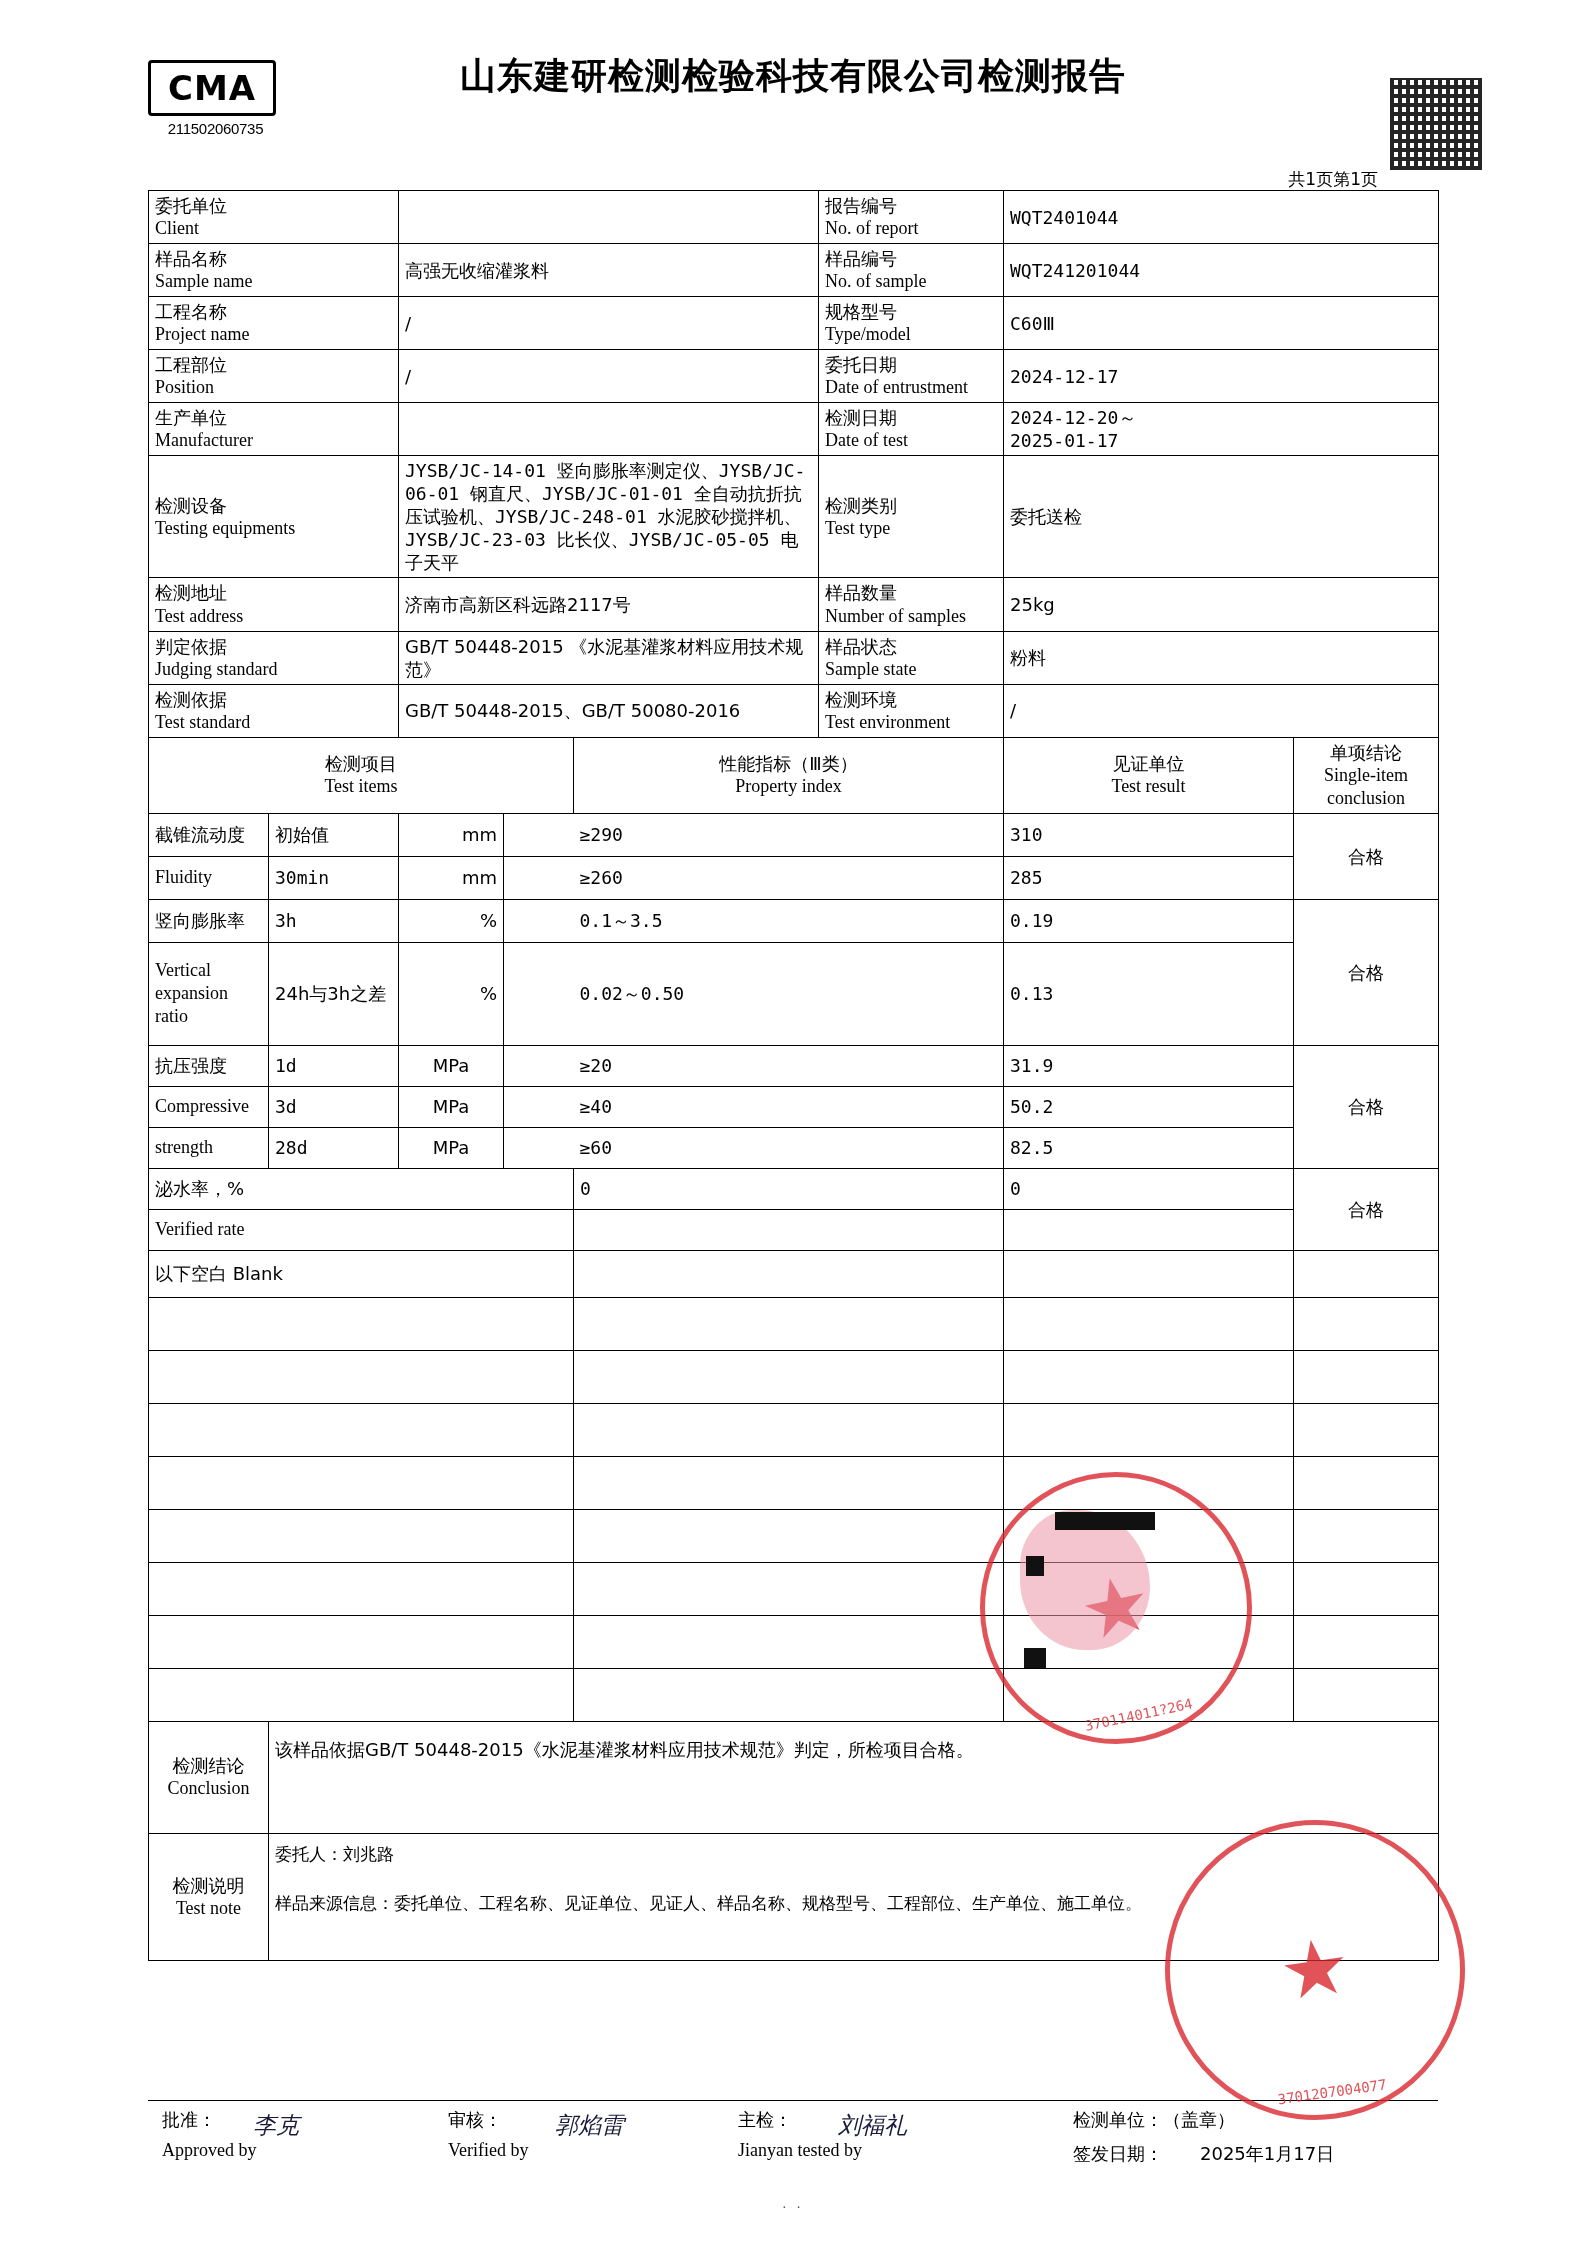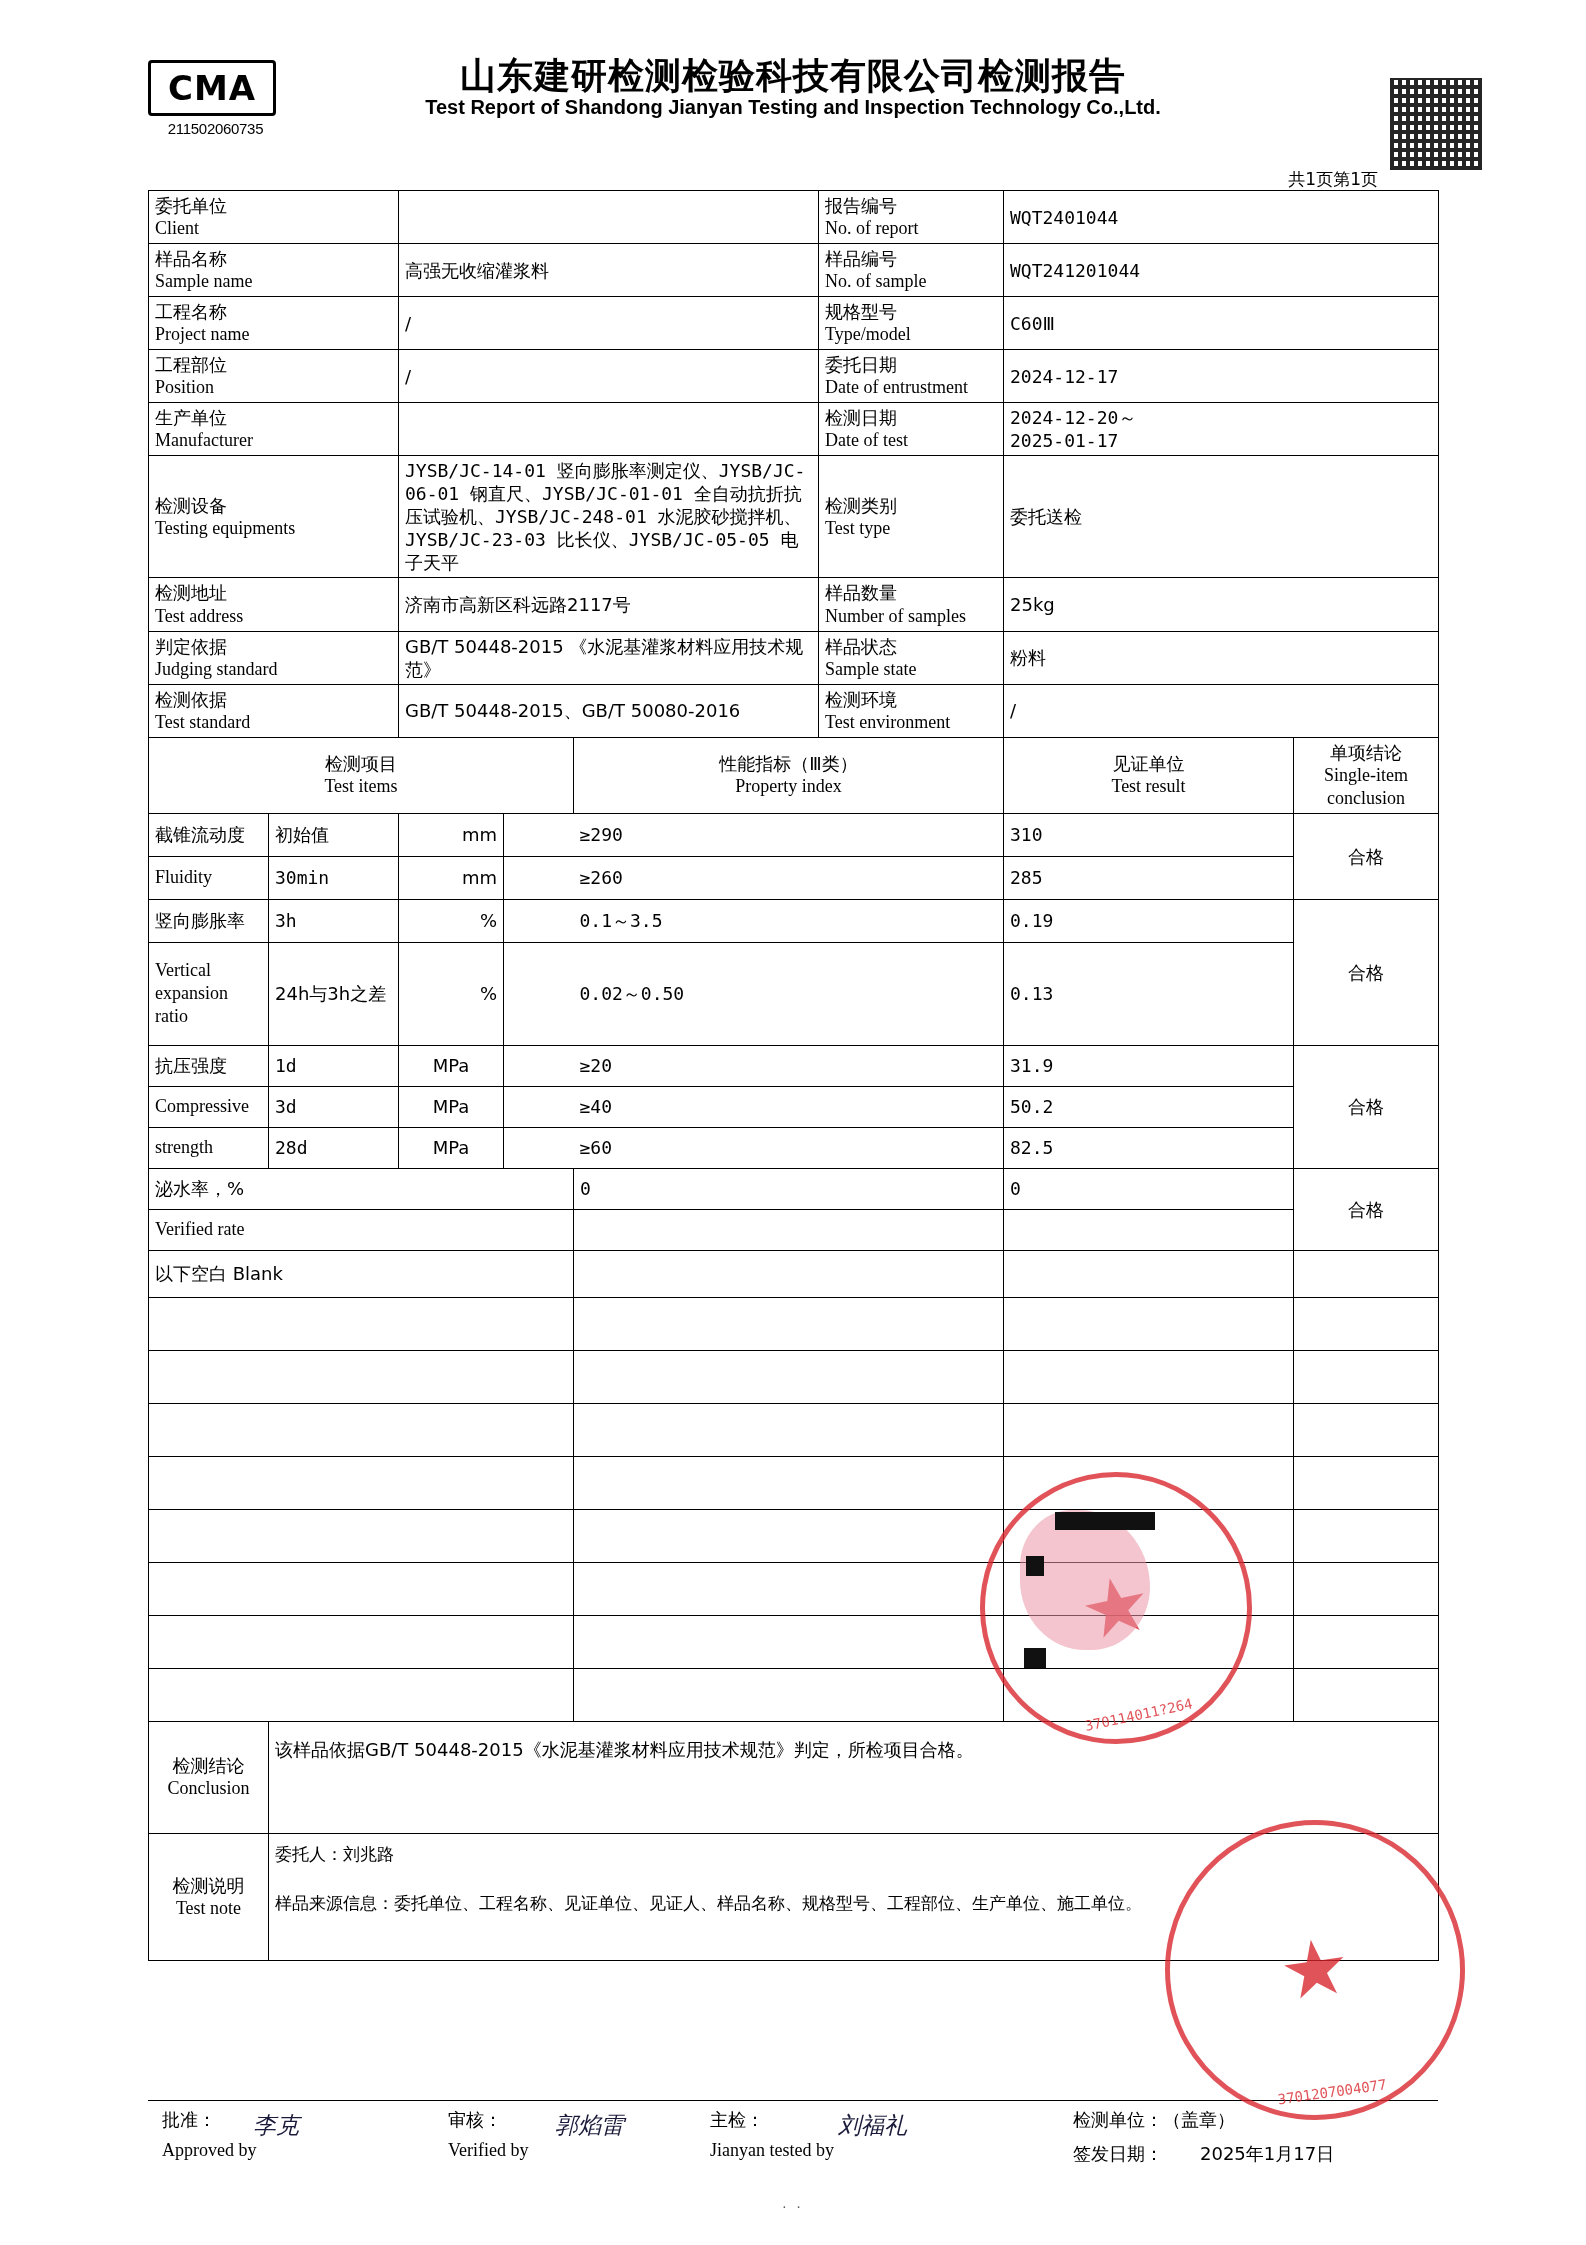--- a/index.html
+++ b/index.html
@@ -267,21 +267,20 @@
 <body>
 
 <div class="page">
 
   <div class="header">
     <div class="cma-logo">
       <div class="cma-box">CMA</div>
       <div class="cma-code">211502060735</div>
     </div>
     <div class="title-cn">山东建研检测检验科技有限公司检测报告</div>
-    <div class="title-en">Test Report of Shandong Jianyan Testing and Inspection Technology Co.,Ltd.</div>
     <div class="page-count">共1页第1页</div>
     <div class="qr"></div>
   </div>
 
   <table class="main">
     <colgroup>
       <col style="width:120px">
       <col style="width:130px">
       <col style="width:105px">
       <col style="width:70px">
@@ -597,21 +596,21 @@
       <span class="en">Approved by</span>
     </div>
     <div class="hand" style="position:absolute; left:105px; top:2px;">李克</div>
 
     <div class="sig-col" style="left:300px; top:0;">
       <span>审核：</span>
       <span class="en">Verified by</span>
     </div>
     <div class="hand" style="position:absolute; left:395px; top:2px;margin-left:12px;">郭焰雷</div>
 
-    <div class="sig-col" style="left:562px; top:0;">
+    <div class="sig-col" style="left:590px; top:0;">
       <span>主检：</span>
       <span class="en">Jianyan tested by</span>
     </div>
     <div class="hand" style="position:absolute; left:690px; top:2px;">刘福礼</div>
 
     <div class="sig-col" style="left:925px; top:0;">
       <span>检测单位：（盖章）</span>
     </div>
     <div class="sig-col" style="left:925px; top:34px;">
       <span>签发日期：</span>

